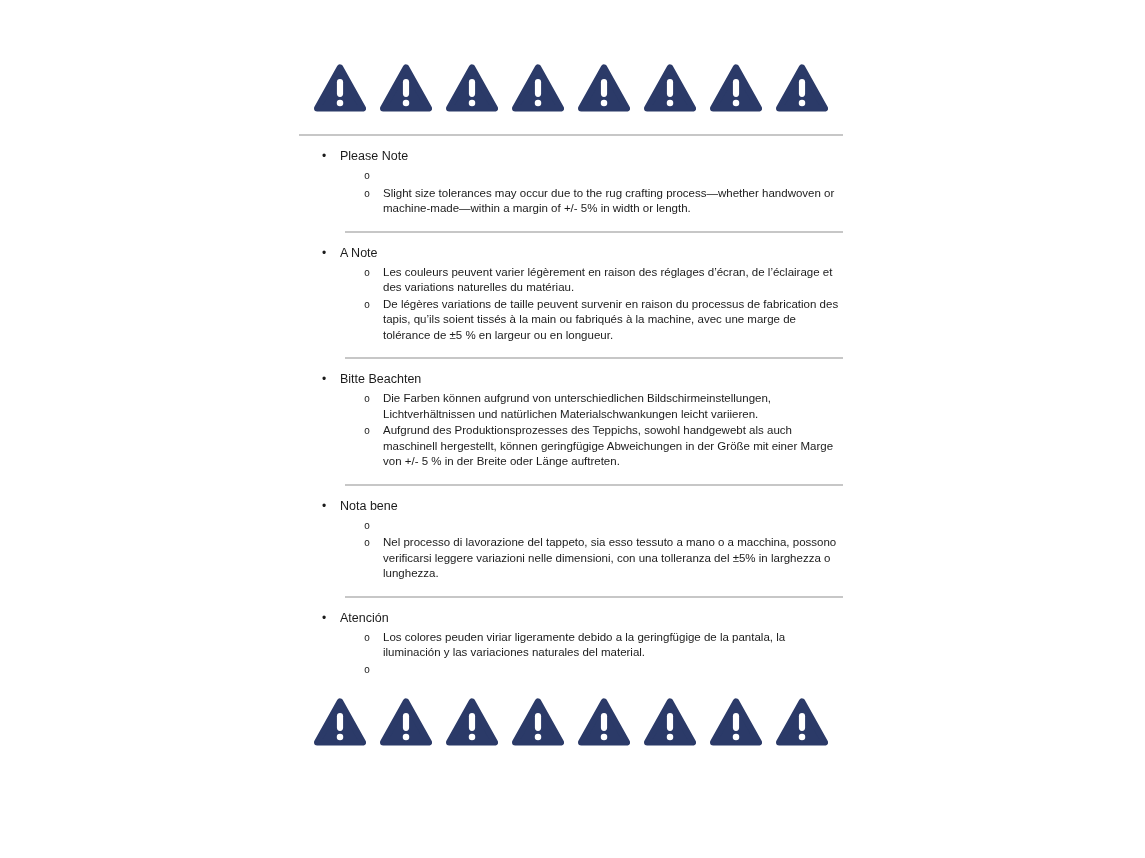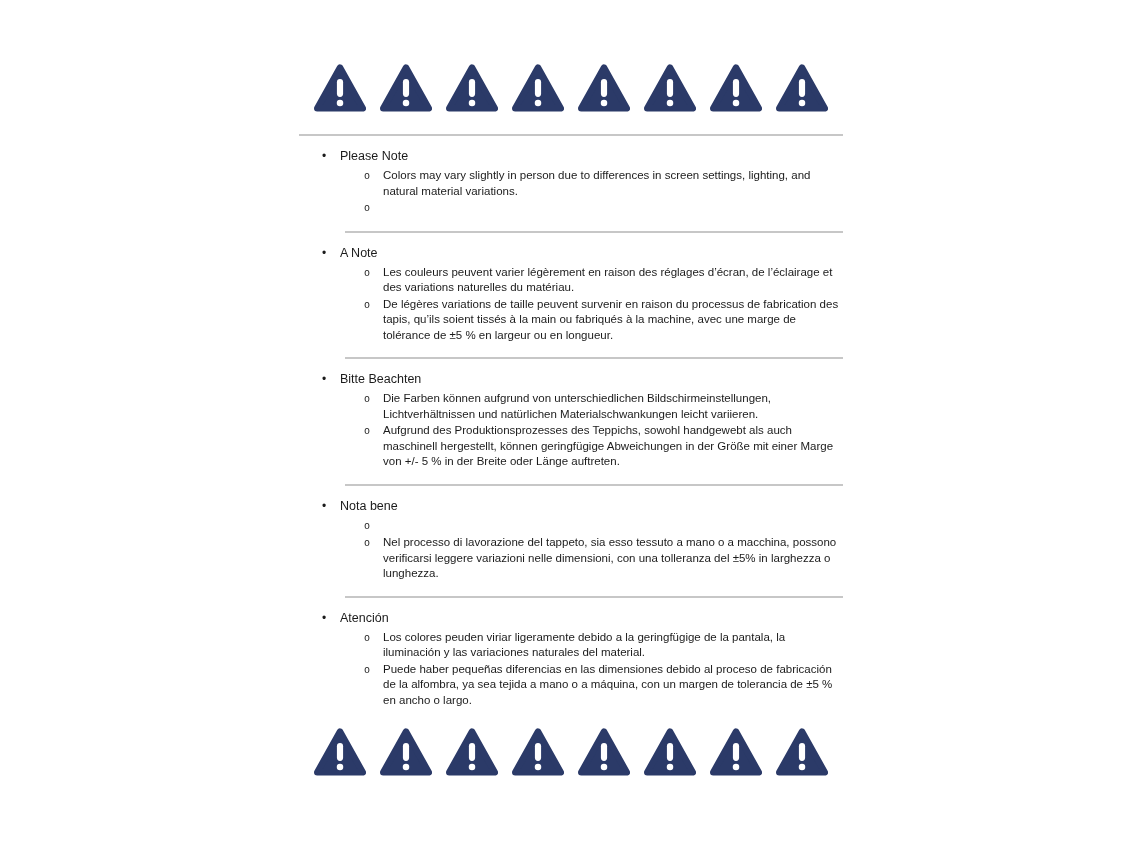--- a/index.html
+++ b/index.html
@@ -136,24 +136,24 @@
 
     <hr class="divider">
 
     <section class="note-section">
       <div class="heading-row">
         <span class="lvl1-bullet">•</span>
         <h3 class="section-title">Please Note</h3>
       </div>
       <div class="sub-bullet">
         <span class="lvl2-bullet">o</span>
-        <p class="note-text">Colors may vary slightly in person due to differences in screen settings, lighting, and natural material variations.</p>
-      </div>
-      <div class="sub-bullet">
-        <span class="lvl2-bullet">o</span>
+      </div>
+      <div class="sub-bullet">
+        <span class="lvl2-bullet">o</span>
+        <p class="note-text">Slight size tolerances may occur due to the rug crafting process—whether handwoven or machine-made—within a margin of +/- 5% in width or length.</p>
       </div>
       <hr class="divider section-divider">
     </section>
 
     <section class="note-section">
       <div class="heading-row">
         <span class="lvl1-bullet">•</span>
         <h3 class="section-title">A Note</h3>
       </div>
       <div class="sub-bullet">
@@ -202,21 +202,20 @@
       <div class="heading-row">
         <span class="lvl1-bullet">•</span>
         <h3 class="section-title">Atención</h3>
       </div>
       <div class="sub-bullet">
         <span class="lvl2-bullet">o</span>
         <p class="note-text">Los colores peuden viriar ligeramente debido a la geringfügige de la pantala, la iluminación y las variaciones naturales del material.</p>
       </div>
       <div class="sub-bullet">
         <span class="lvl2-bullet">o</span>
-        <p class="note-text">Puede haber pequeñas diferencias en las dimensiones debido al proceso de fabricación de la alfombra, ya sea tejida a mano o a máquina, con un margen de tolerancia de ±5 % en ancho o largo.</p>
       </div>
     </section>
 
     <div class="triangle-row bottom">
         <svg class="warning-svg" viewBox="0 0 64 60" aria-hidden="true">
     <path d="M32 5 L60 55 L4 55 Z" fill="currentColor" stroke="currentColor" stroke-width="8" stroke-linejoin="round"></path>
     <rect x="28.2" y="19" width="7.6" height="22" rx="3.8" fill="var(--warning-triangle-mark)"></rect>
     <circle cx="32" cy="48.5" r="4" fill="var(--warning-triangle-mark)"></circle>
   </svg>
         <svg class="warning-svg" viewBox="0 0 64 60" aria-hidden="true">

